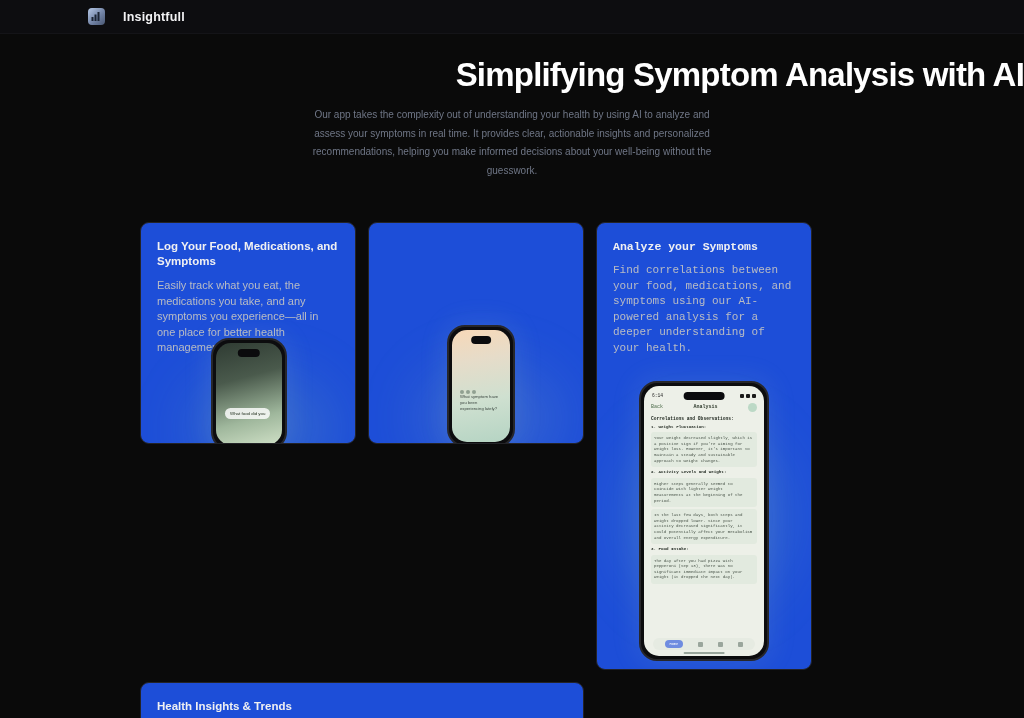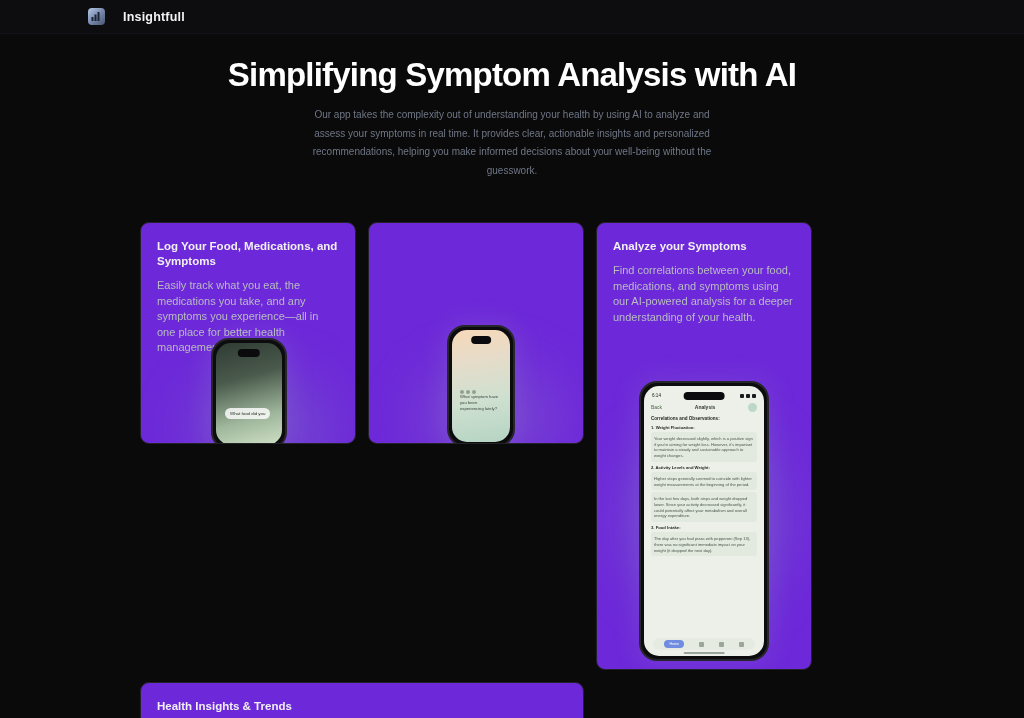--- a/index.html
+++ b/index.html
@@ -31,56 +31,56 @@
   .brand-name { font-size: 12.5px; font-weight: 700; letter-spacing: .2px; color: #f2f2f4; }
 
   
   .hero { text-align: center; padding-top: 12px; }
   .eyebrow {
     font-size: 9.5px; letter-spacing: 1.6px; font-weight: 700;
     color: #d8d8dc; text-transform: uppercase;
   }
   .hero-title {
     margin-top: 10px;
-    font-size: 33px; font-weight: 700; letter-spacing: -0.8px; color: #ffffff;
+    font-size: 33px; font-weight: 700; letter-spacing: -0.8px; color: #ffffff; text-align: right;
   }
   .hero-sub {
     margin: 12px auto 0;
     width: 400px;
     font-size: 10px; line-height: 18.5px;
     color: #6f7686;
   }
 
   
   .grid {
     position: absolute; left: 140px; top: 222px;
     width: 744px;
   }
   .row { display: flex; gap: 12px; }
   .row + .row { margin-top: 12px; }
 
   .card {
     position: relative;
-    background: #6d28d9;
+    background: #1d4ed8;
     border: 1px solid #232327;
     border-radius: 9px;
     overflow: hidden;
   }
   .card-pad { padding: 16px 16px 0 16px; }
   .card-title {
     font-size: 11.5px; font-weight: 700; color: #f0f0f2; line-height: 15px;
   }
   .card-body {
     margin-top: 9px;
     font-size: 11px; line-height: 15.5px; color: #b9bcc4;
   }
 
   .c1 { width: 216px; height: 222px; }
   .c2 { width: 216px; height: 222px; }
-  .c3 { width: 216px; height: 448px; }
+  .c3 { width: 216px; height: 448px; font-family: Liberation Mono, monospace; }
   .c4 { width: 444px; height: 210px; }
 
   .glow {
     position: absolute; border-radius: 50%;
     filter: blur(28px); pointer-events: none;
   }
 
   
   .phone {
     position: absolute;

